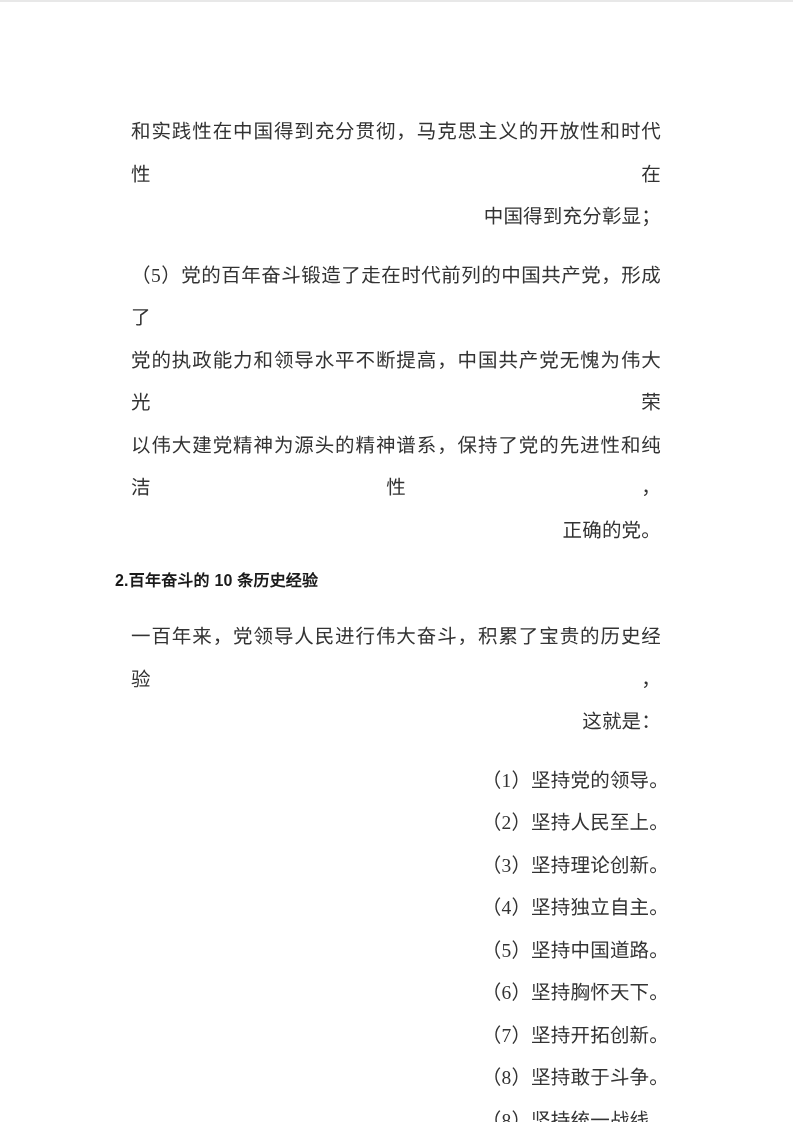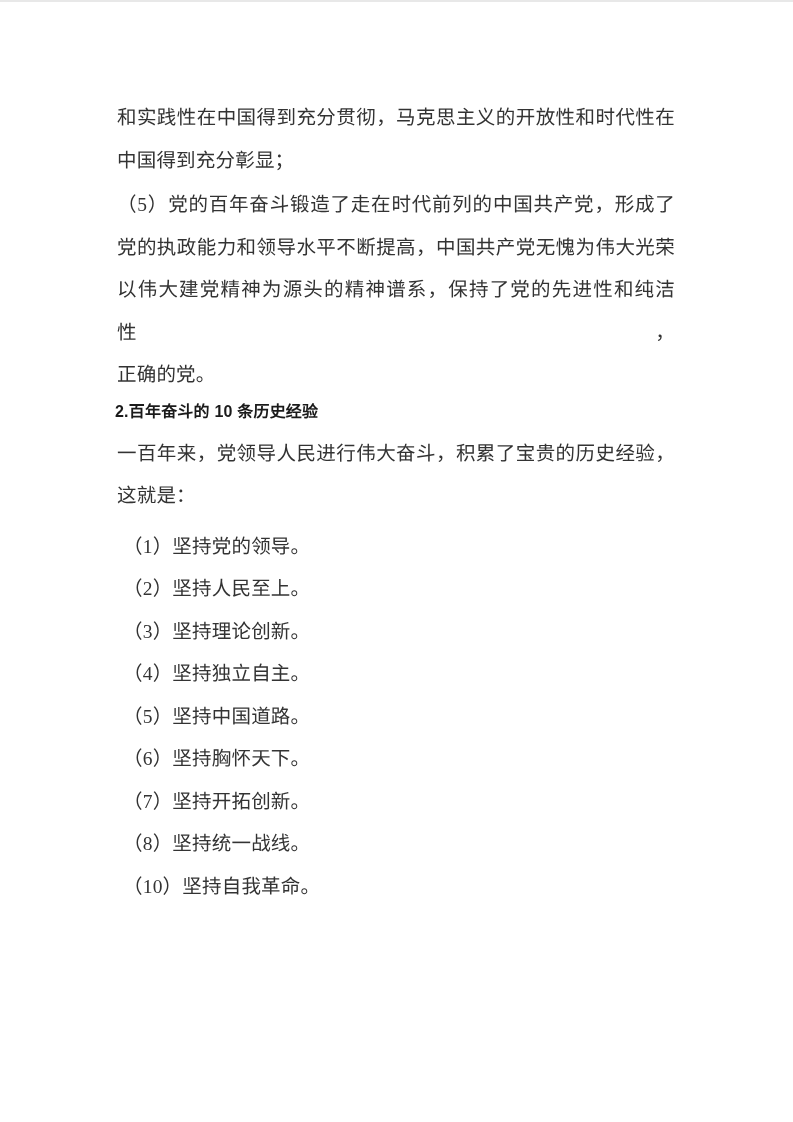--- a/index.html
+++ b/index.html
@@ -29,39 +29,39 @@
     top: 0;
     width: 562px;
     padding-top: 95px;
   }
   .ln {
     font-size: 19.5px;
     line-height: 42.5px;
     color: #333333;
     letter-spacing: 0.2px;
     white-space: nowrap;
-    text-align: left;
+    text-align: right;
   }
   .ln.full {
     white-space: normal;
     text-align: justify;
     text-justify: inter-character;
     -moz-text-align-last: justify;
     text-align-last: justify;
   }
   .section-heading {
     font-family: "Liberation Sans", "DejaVu Sans", sans-serif;
     font-weight: 700;
     font-size: 16px;
     line-height: 38px;
     color: #1a1a1a;
     margin: -6px 0 2px 0;
     letter-spacing: 0.2px;
   }
-  .para { margin: 2px; }
+  .para { margin: 16px; }
   .list { margin: 8px; }
 </style>
 </head>
 <body>
 
 <div class="page">
   <div class="page-top-edge"></div>
 
   <div class="content">
 
@@ -86,18 +86,19 @@
     </div>
 
     <div class="list">
       <div class="ln">（1）坚持党的领导。</div>
       <div class="ln">（2）坚持人民至上。</div>
       <div class="ln">（3）坚持理论创新。</div>
       <div class="ln">（4）坚持独立自主。</div>
       <div class="ln">（5）坚持中国道路。</div>
       <div class="ln">（6）坚持胸怀天下。</div>
       <div class="ln">（7）坚持开拓创新。</div>
+      <div class="ln">（8）坚持敢于斗争。</div>
       <div class="ln">（8）坚持统一战线。</div>
       <div class="ln">（10）坚持自我革命。</div>
     </div>
 
   </div>
 </div>
 
 </body></html>

